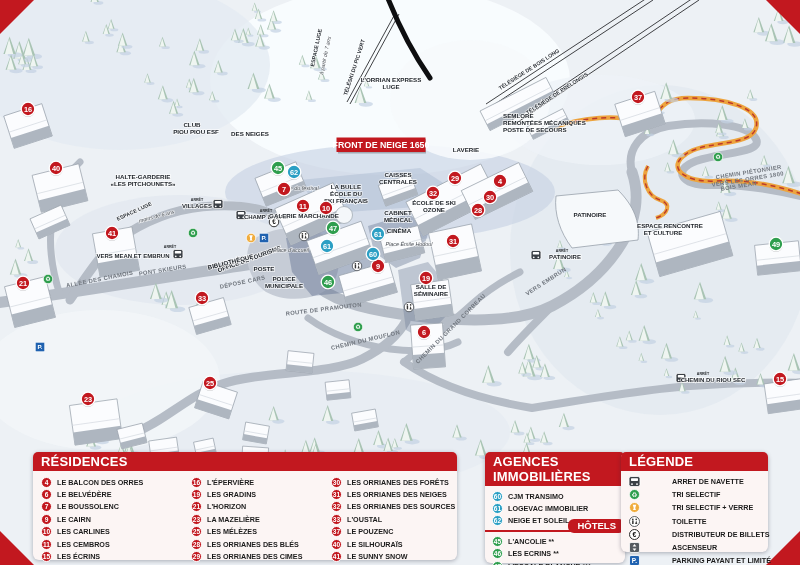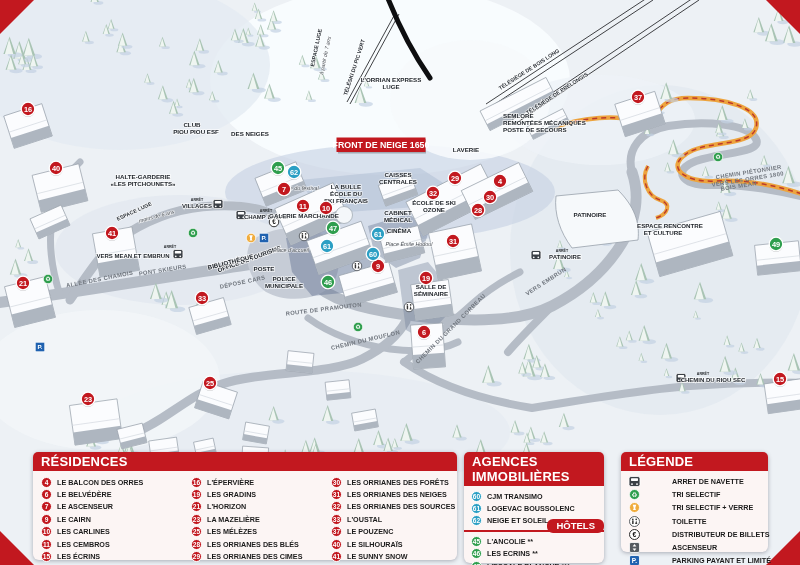--- a/index.html
+++ b/index.html
@@ -1230,21 +1230,21 @@
           <div class="lrow">
             <span class="badge" style="background: rgb(194, 24, 31);">4</span>
             <span class="lab">LE BALCON DES ORRES</span>
           </div>
           <div class="lrow">
             <span class="badge" style="background: rgb(194, 24, 31);">6</span>
             <span class="lab">LE BELVÉDÈRE</span>
           </div>
           <div class="lrow">
             <span class="badge" style="background: rgb(194, 24, 31);">7</span>
-            <span class="lab">LE ASCENSEUR</span>
+            <span class="lab">LE BOUSSOLENC</span>
           </div>
           <div class="lrow">
             <span class="badge" style="background: rgb(194, 24, 31);">9</span>
             <span class="lab">LE CAIRN</span>
           </div>
           <div class="lrow">
             <span class="badge" style="background: rgb(194, 24, 31);">10</span>
             <span class="lab">LES CARLINES</span>
           </div>
           <div class="lrow">
@@ -1312,30 +1312,30 @@
             <span class="lab">LE SILHOURAÏS</span>
           </div>
           <div class="lrow">
             <span class="badge" style="background: rgb(194, 24, 31);">41</span>
             <span class="lab">LE SUNNY SNOW</span>
           </div>
         </div>
       </div>
   </div>
 
-  <div class="panel" id="panel-ag" style="left:464px;top:452px;width:140px;height:111px">
+  <div class="panel" id="panel-ag" style="left:485px;top:452px;width:140px;height:111px">
     <div class="panel-header">AGENCES IMMOBILIÈRES</div>
     <div class="agbody" id="ag-body">
         <div class="lrow">
           <span class="badge" style="background: rgb(43, 159, 196);">60</span>
           <span class="lab">CJM TRANSIMO</span>
         </div>
         <div class="lrow">
           <span class="badge" style="background: rgb(43, 159, 196);">61</span>
-          <span class="lab">LOGEVAC BOUSSOLENC</span>
+          <span class="lab">LOGEVAC IMMOBILIER</span>
         </div>
         <div class="lrow">
           <span class="badge" style="background: rgb(43, 159, 196);">62</span>
           <span class="lab">NEIGE ET SOLEIL</span>
         </div>
       </div>
     <div class="hotels-sep">
       <div class="hotels-bar">HÔTELS</div>
     </div>
     <div class="agbody" id="hot-body" style="padding-top:1px">

